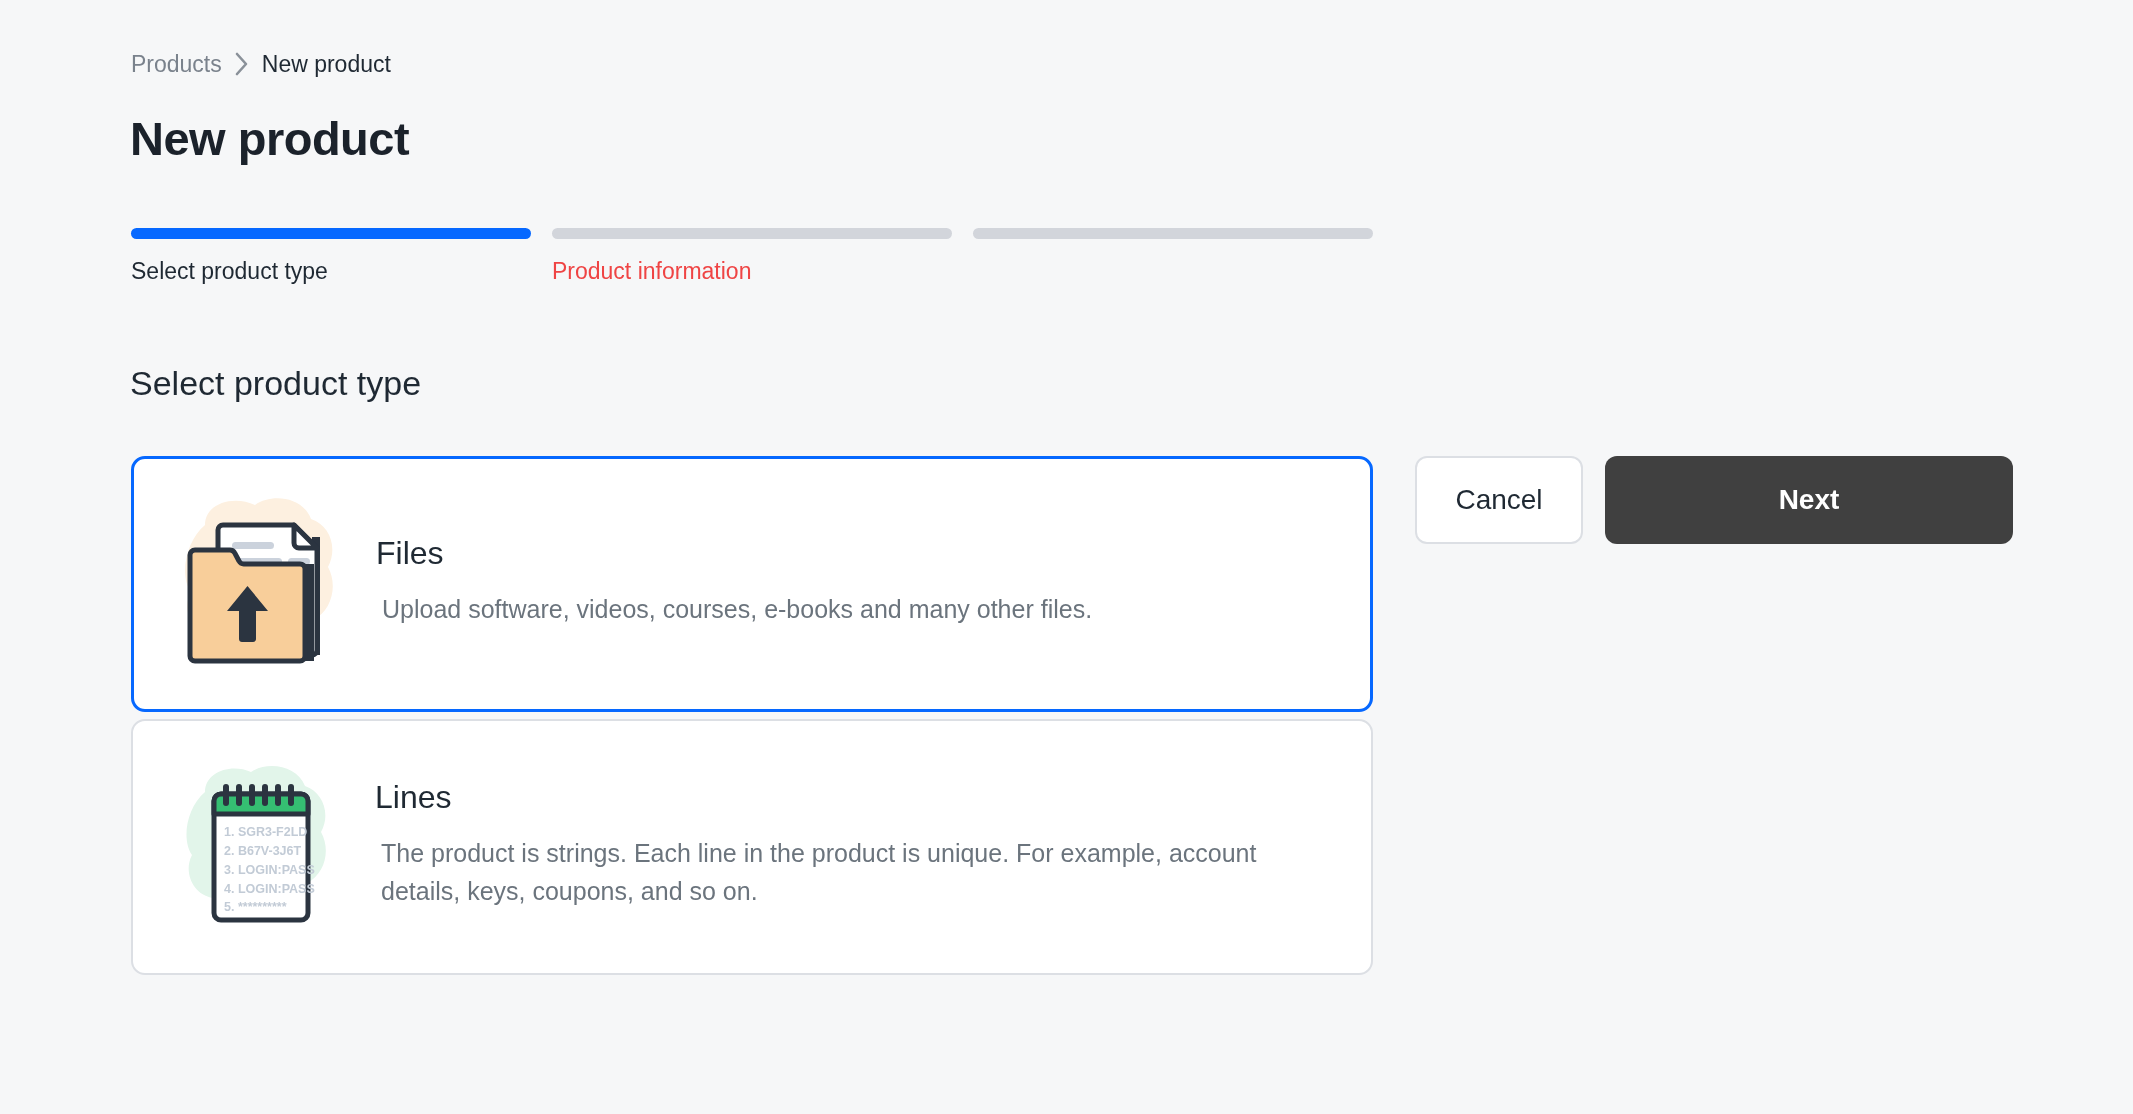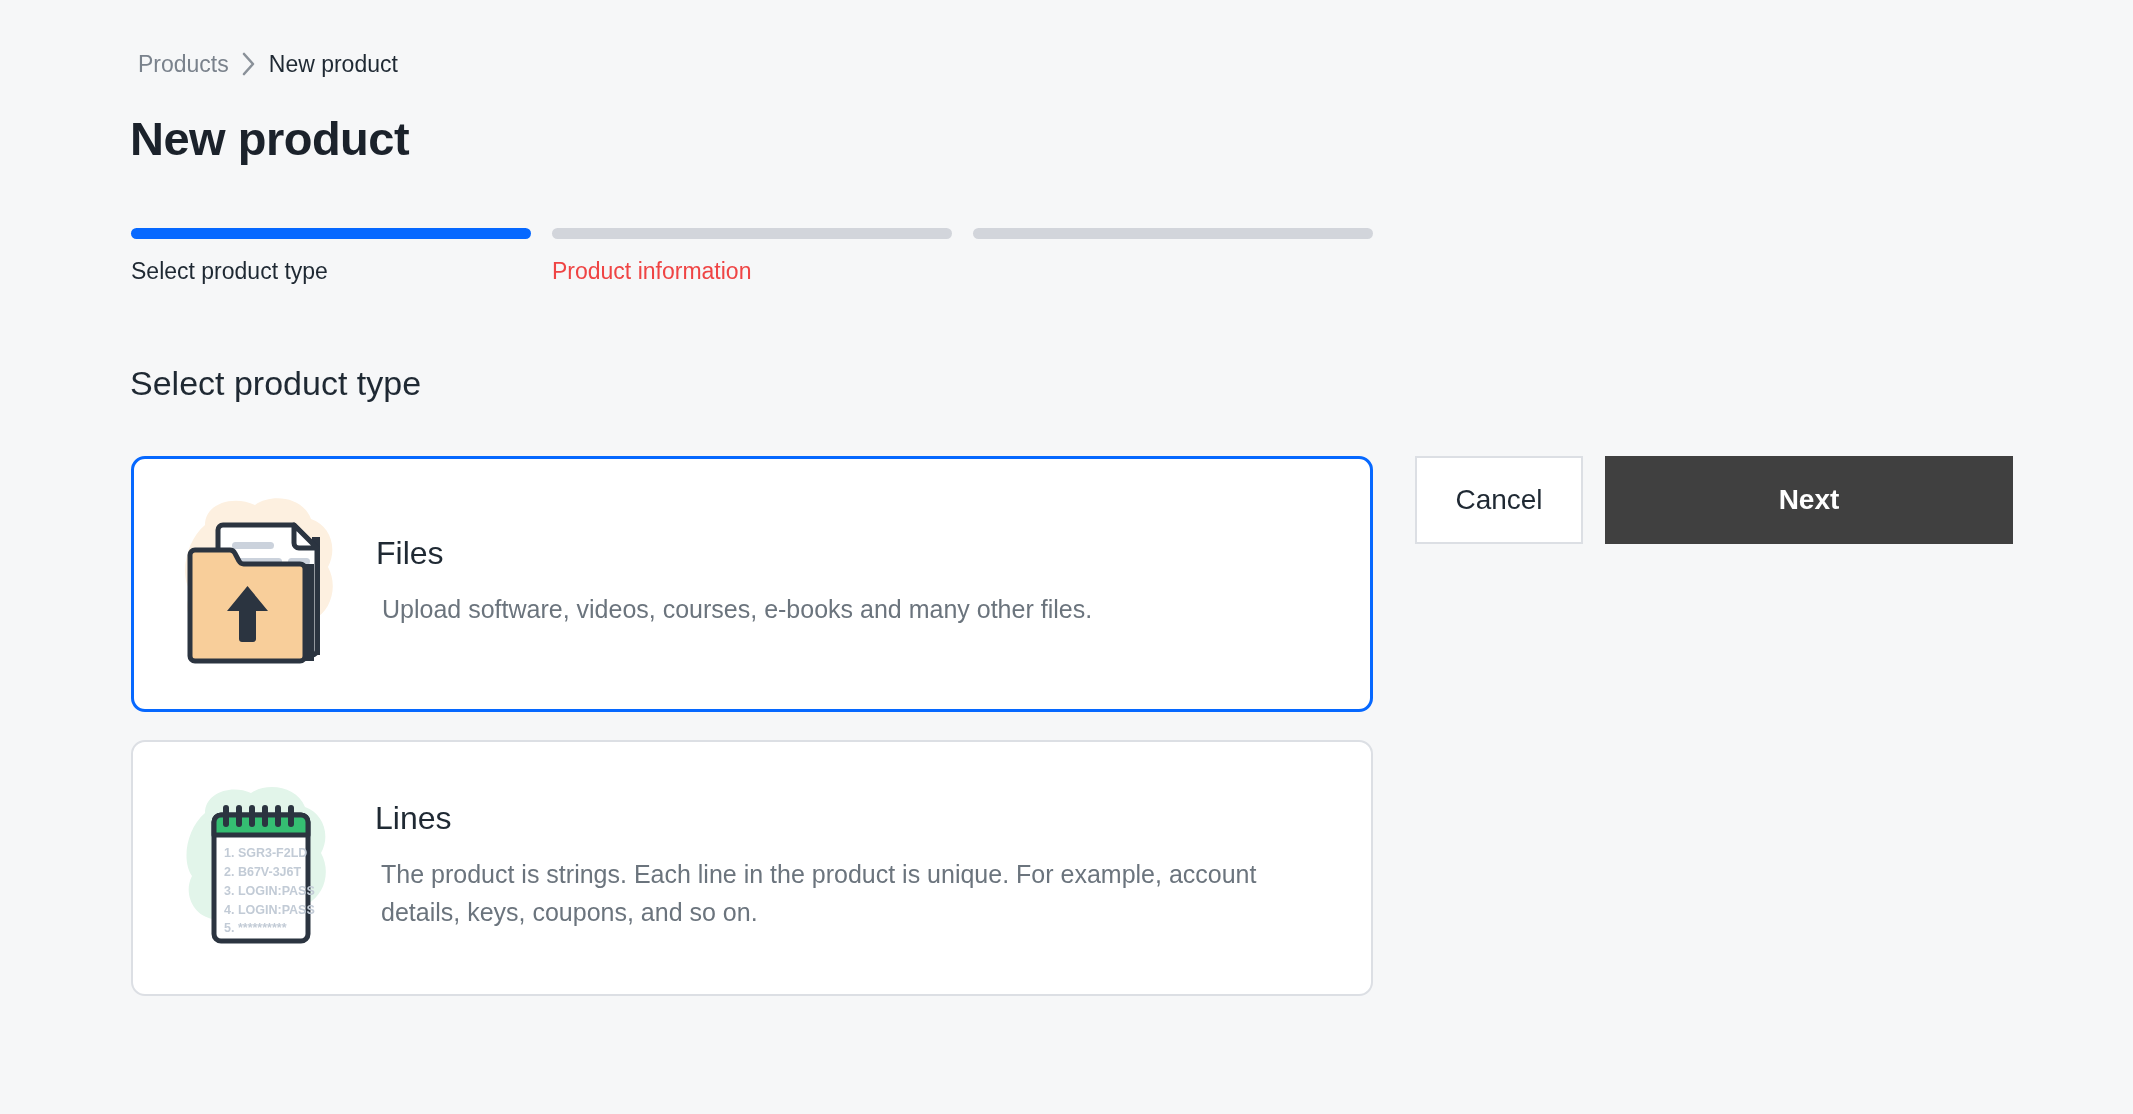--- a/index.html
+++ b/index.html
@@ -17,21 +17,21 @@
     position: relative;
     width: 2133px;
     height: 1114px;
     background: #F6F7F8;
     overflow: hidden;
   }
 
   
   .breadcrumb {
     position: absolute;
-    left: 138px;
+    left: 131px;
     top: 50px;
     display: flex;
     align-items: center;
     gap: 12px;
     font-size: 23px;
     line-height: 28px;
   }
   .crumb-link {
     color: #7A828C;
     text-decoration: none;
@@ -96,21 +96,21 @@
   }
 
   
   .cards {
     position: absolute;
     left: 131px;
     top: 456px;
     width: 1242px;
     display: flex;
     flex-direction: column;
-    gap: 28px;
+    gap: 7px;
   }
 
   .type-card {
     position: relative;
     background: #FFFFFF;
     border: 2px solid #DCDFE4;
     border-radius: 14px;
     height: 256px;
     display: flex;
     align-items: center;
@@ -151,21 +151,21 @@
   
   .actions {
     position: absolute;
     left: 1415px;
     top: 456px;
     display: flex;
     gap: 22px;
   }
   .btn {
     height: 88px;
-    border-radius: 0;
+    border-radius: 12px;
     font-size: 28px;
     font-family: "Liberation Sans", sans-serif;
     cursor: pointer;
     display: flex;
     align-items: center;
     justify-content: center;
     border: none;
     padding: 0;
   }
   .btn-cancel {

